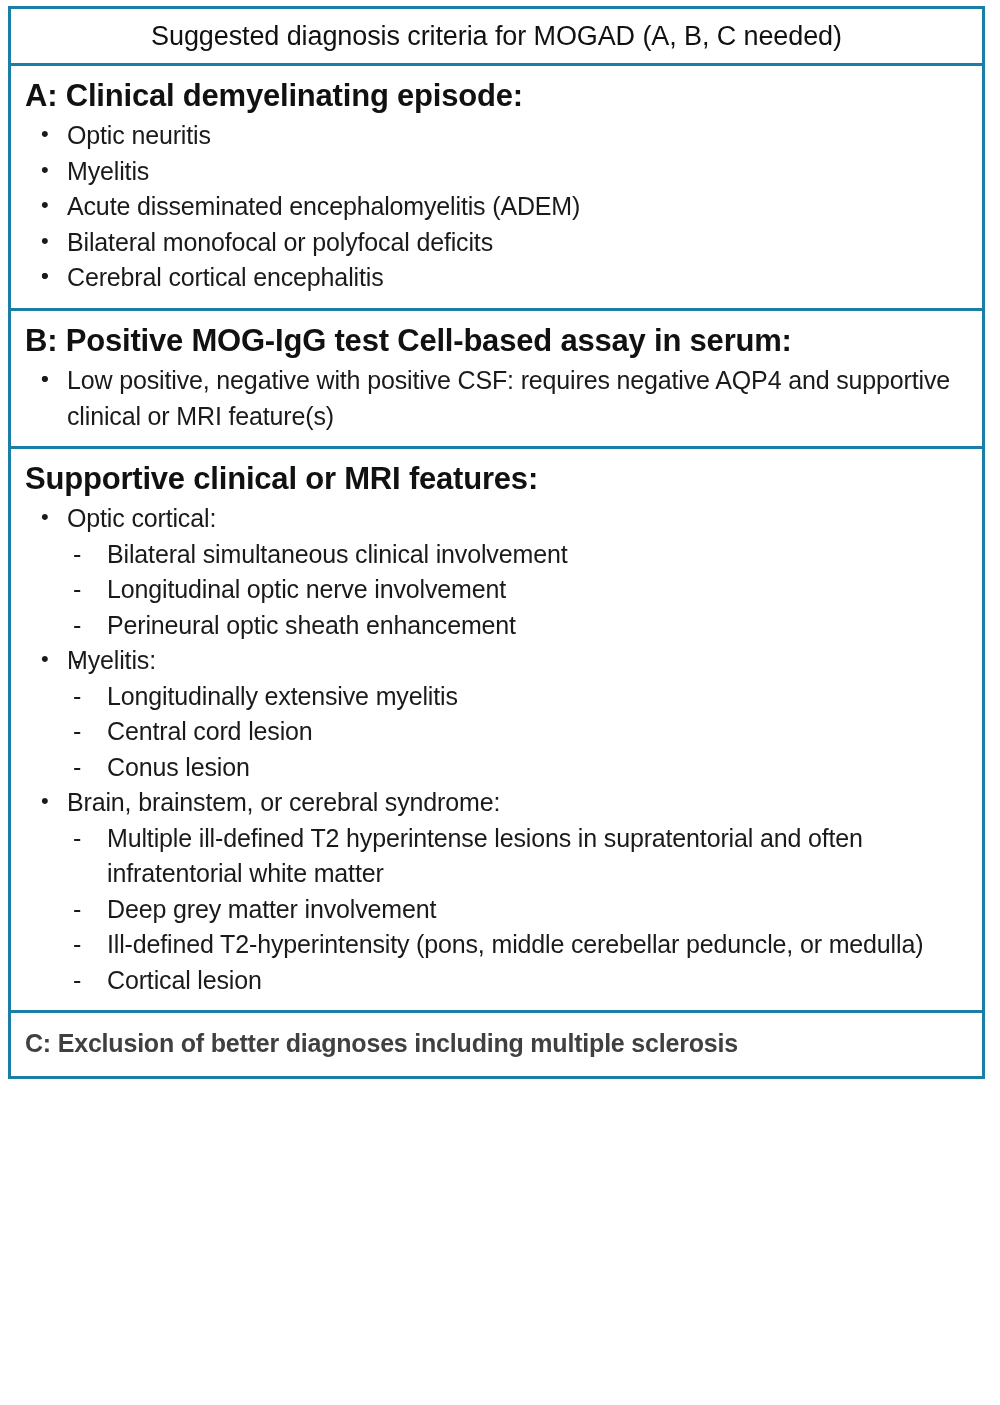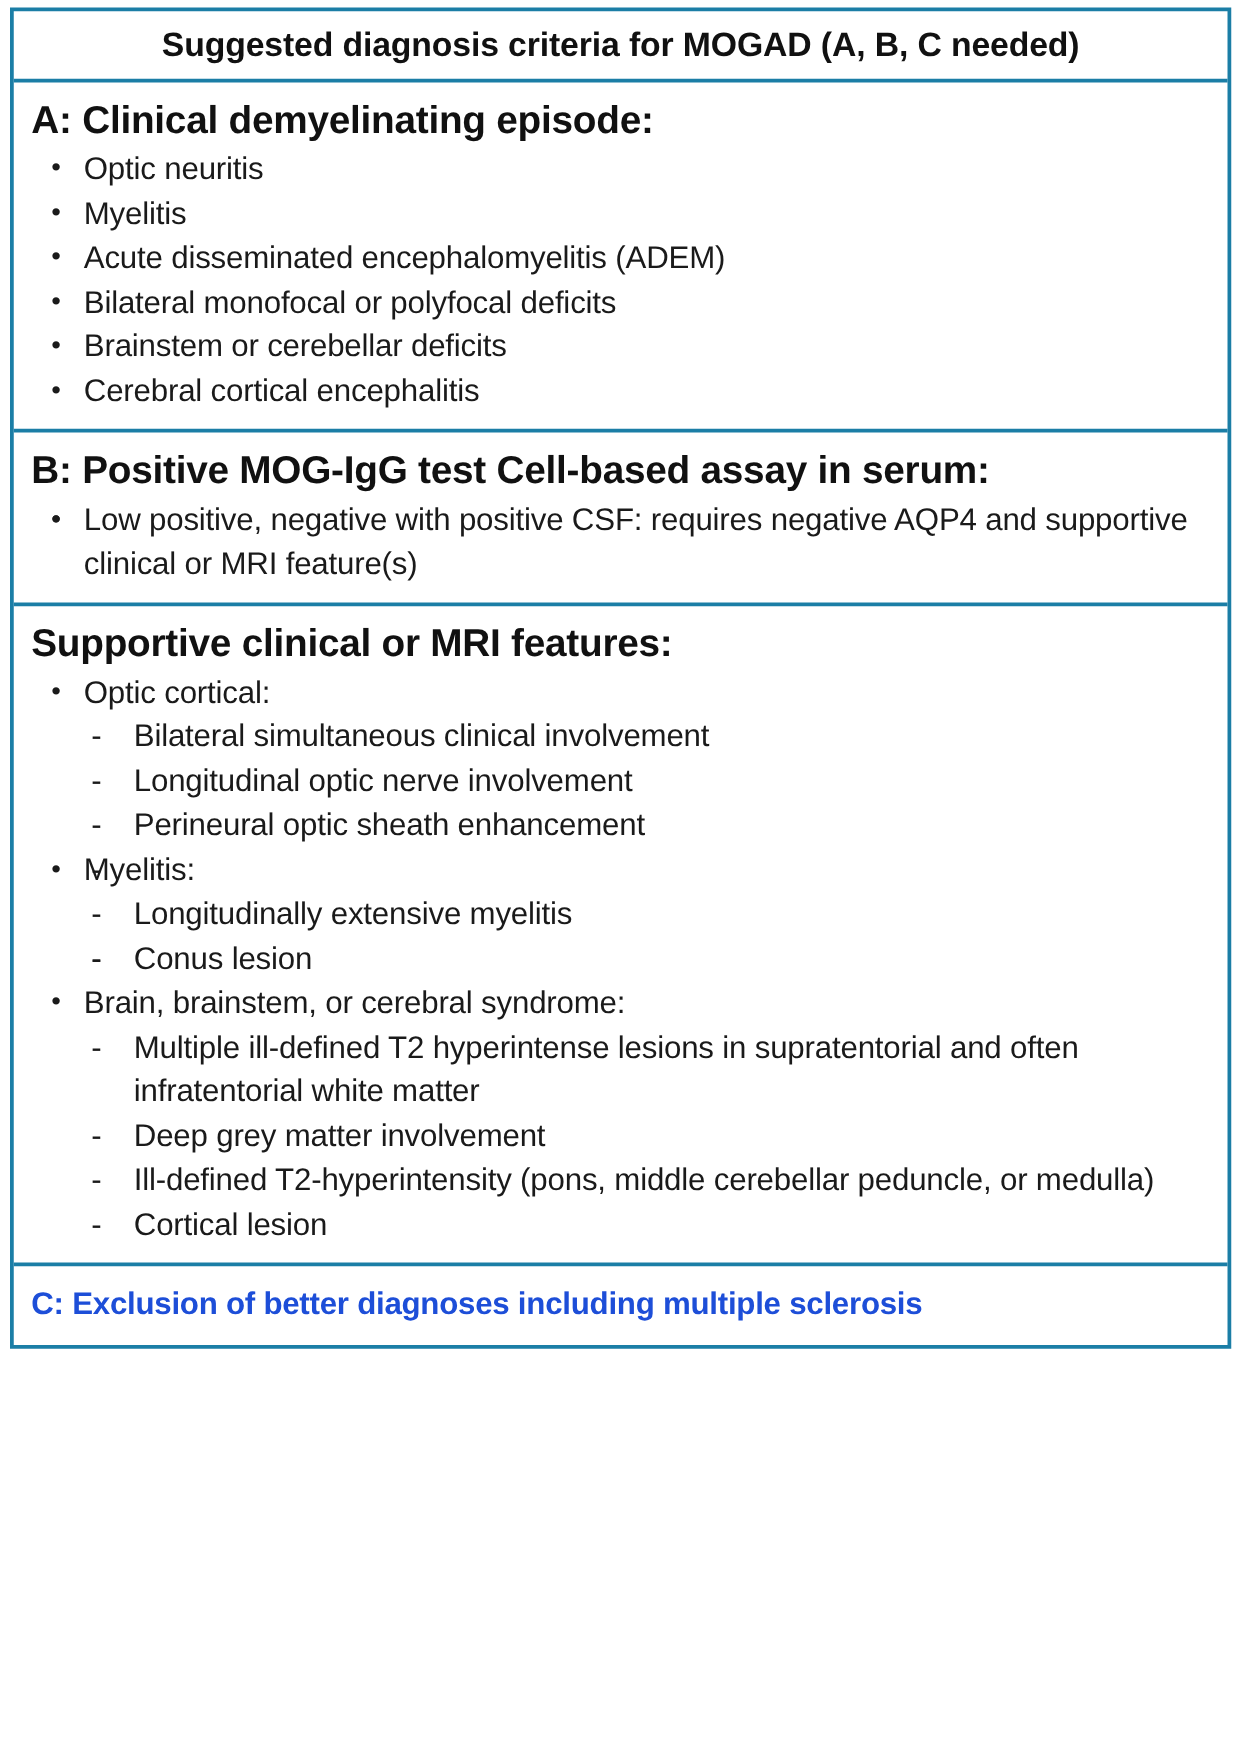--- a/index.html
+++ b/index.html
@@ -35,21 +35,21 @@
 
   
   .title-band {
     height: 57px;
     display: flex;
     align-items: center;
     justify-content: center;
   }
   .title-text {
     font-size: 27px;
-    font-weight: bold;
+    font-weight: normal;
     letter-spacing: -0.1px;
     text-align: center;
     color: #111111;
   }
 
   
   .section-body {
     padding: 10px 14px 12px 14px;
   }
 
@@ -110,21 +110,21 @@
     color: #1a1a1a;
   }
 
   
   .final-line {
     font-size: 25px;
     font-weight: bold;
     letter-spacing: -0.2px;
     line-height: 1.3;
     padding: 14px 14px 16px 14px;
-    color: #1d4ed8;
+    color: #404040;
   }
 </style>
 </head>
 <body>
 
 <div class="criteria-table">
 
   <div class="section title-band">
     <div class="title-text">Suggested diagnosis criteria for MOGAD (A, B, C needed)</div>
   </div>
@@ -144,21 +144,20 @@
         <li class="bullet-item">
           <span class="marker">•</span>
           <span>Acute disseminated encephalomyelitis (ADEM)</span>
         </li>
         <li class="bullet-item">
           <span class="marker">•</span>
           <span>Bilateral monofocal or polyfocal deficits</span>
         </li>
         <li class="bullet-item">
           <span class="marker">•</span>
-          <span>Brainstem or cerebellar deficits</span>
         </li>
         <li class="bullet-item">
           <span class="marker">•</span>
           <span>Cerebral cortical encephalitis</span>
         </li>
       </ul>
     </div>
   </div>
 
   <div class="section">
@@ -207,20 +206,21 @@
           <span class="marker">•</span>
           <span>Myelitis:</span>
         </li>
         <ul class="dash-list">
           <li class="dash-item">
             <span class="marker">-</span>
             <span>Longitudinally extensive myelitis</span>
           </li>
           <li class="dash-item">
             <span class="marker">-</span>
+            <span>Central cord lesion</span>
           </li>
           <li class="dash-item">
             <span class="marker">-</span>
             <span>Conus lesion</span>
           </li>
         </ul>
 
         <li class="bullet-item">
           <span class="marker">•</span>
           <span>Brain, brainstem, or cerebral syndrome:</span>

